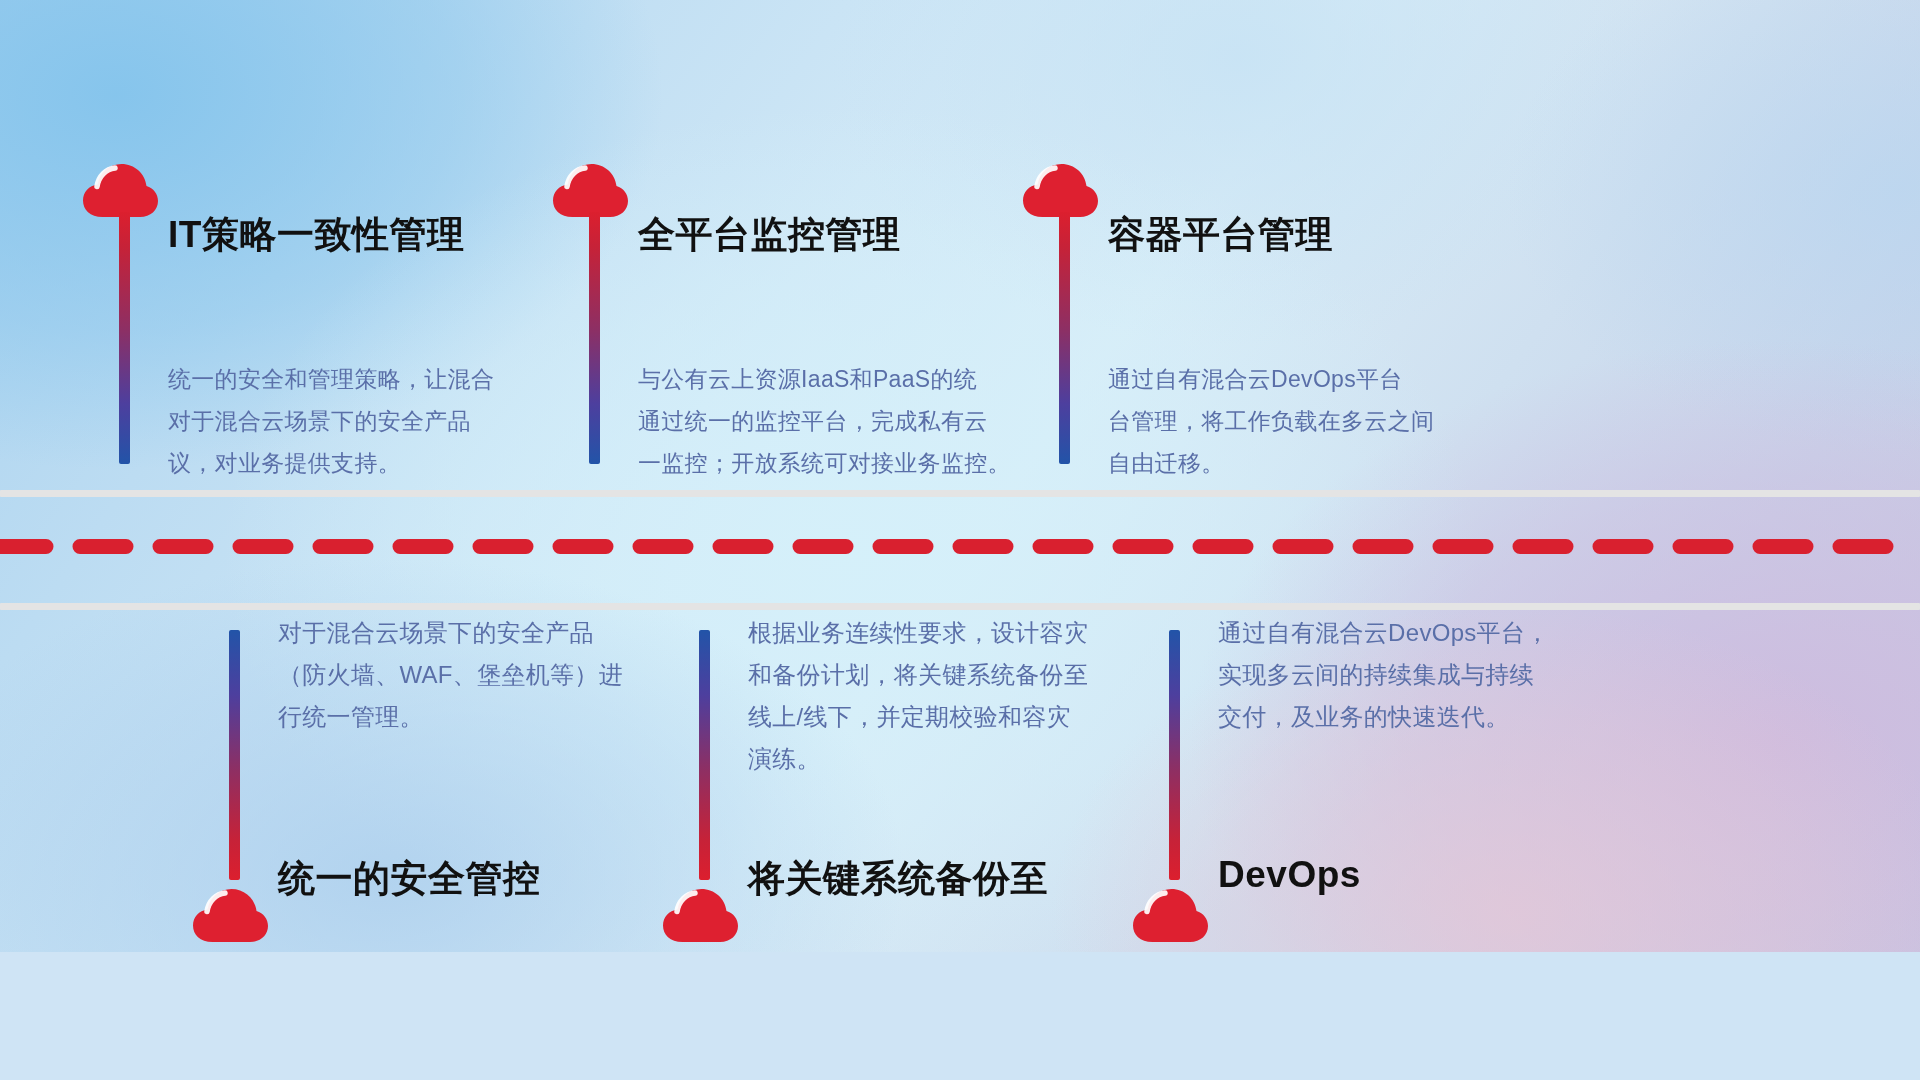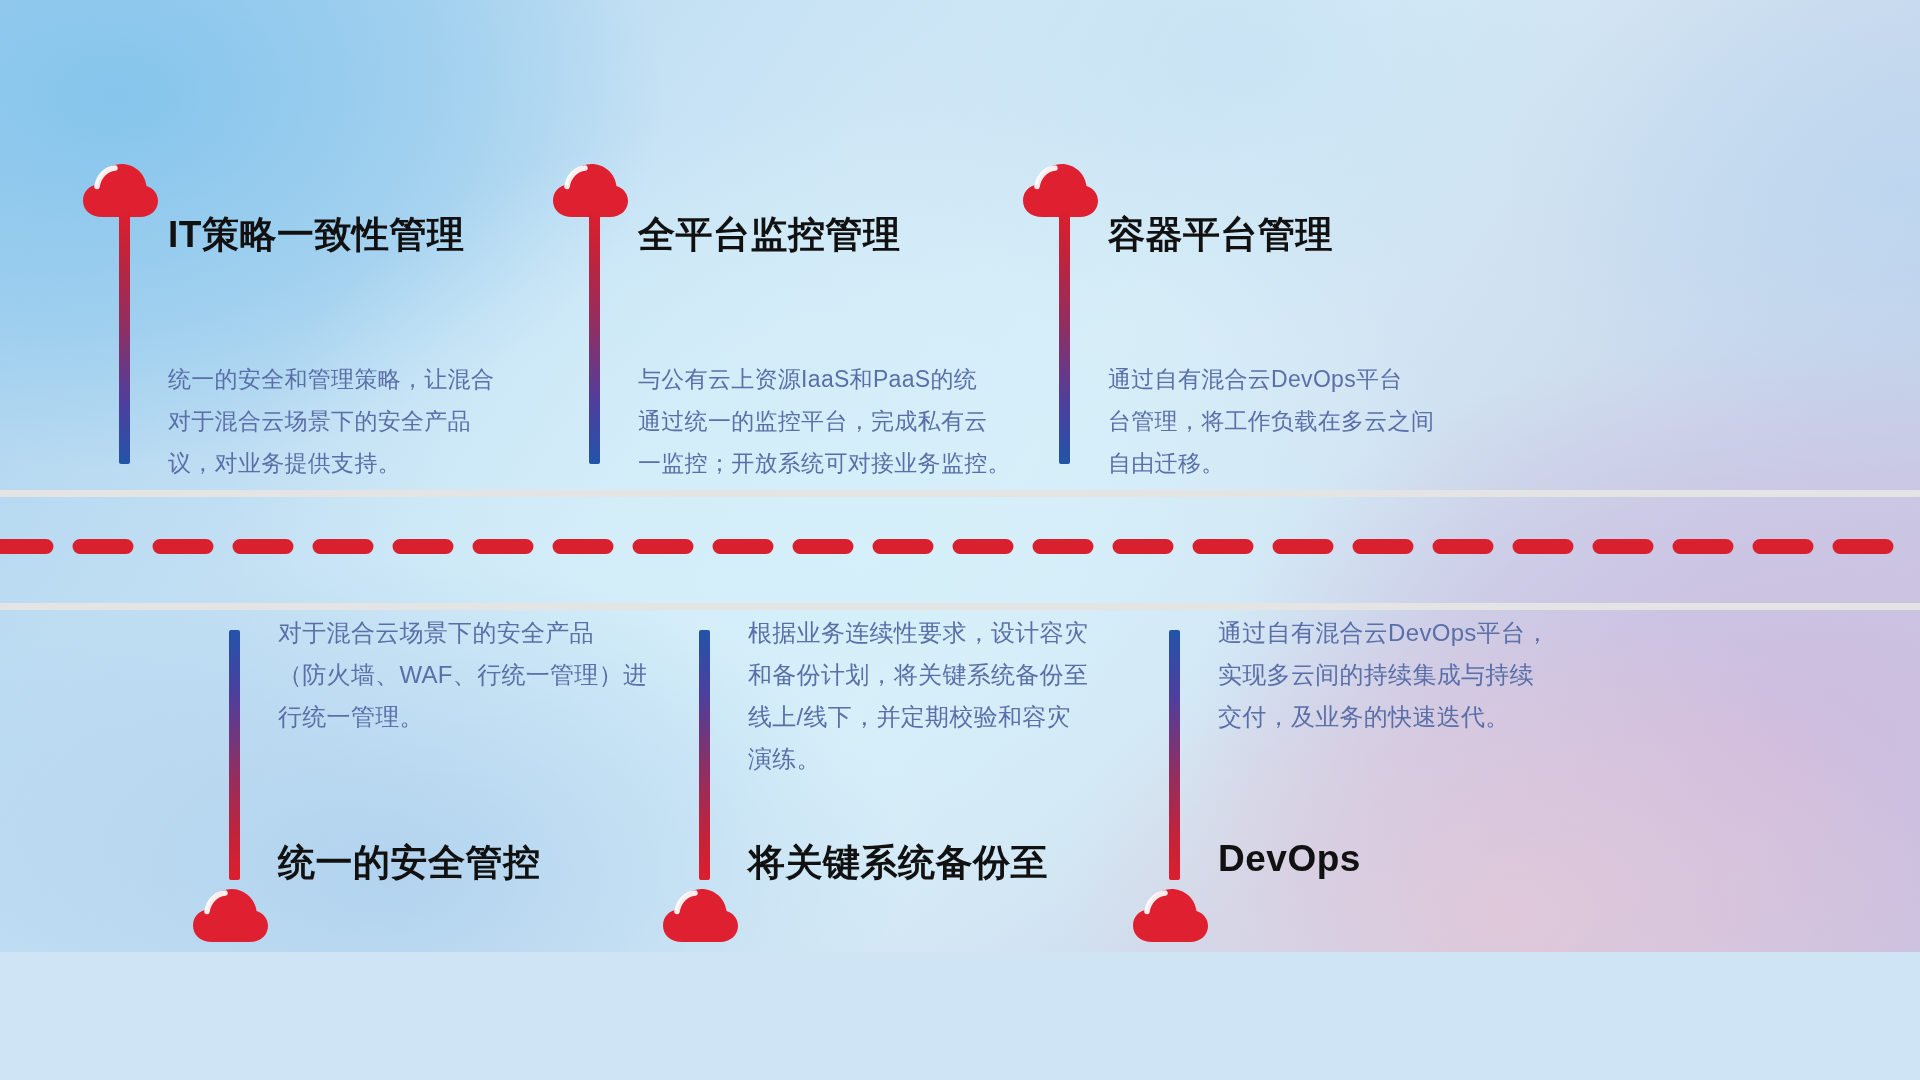--- a/index.html
+++ b/index.html
@@ -158,21 +158,21 @@
     position: absolute;
     top: 20px;
     left: 39px;
     width: 11px;
     height: 250px;
     border-radius: 2px;
     background: linear-gradient(to bottom, #2254a8 0%, #4d3f9e 26%, #8e2f63 56%, #c62238 84%, #dc1f2e 100%);
   }
   .card-bottom .title {
     position: absolute;
-    top: 228px;
+    top: 244px;
     left: 88px;
     font-size: 37px;
     font-weight: 700;
     color: #111111;
     letter-spacing: 0.5px;
     white-space: nowrap;
   }
   .card-bottom .cloud {
     position: absolute;
     top: 275px;
@@ -251,21 +251,21 @@
       <svg width="1920" height="15" aria-hidden="true">
         <line x1="0" y1="7.5" x2="1920" y2="7.5" stroke="#d9202f" stroke-width="15" stroke-linecap="round" stroke-dasharray="46 34"></line>
       </svg>
     </div>
     <div class="rule rule-bottom"></div>
   </div>
 
   <div class="card card-bottom" style="left:190px;">
     <div class="body">
       <span class="para-line">对于混合云场景下的安全产品</span>
-      <span class="para-line">（防火墙、WAF、行统一管理）进</span>
+      <span class="para-line">（防火墙、WAF、堡垒机等）进</span>
       <span class="para-line">行统一管理。</span>
     </div>
     <div class="stem"></div>
     <div class="title">统一的安全管控</div>
     <div class="cloud">
       <svg width="80" height="60" viewBox="0 0 80 60" aria-hidden="true">
         <path d="M22.5 57 C10 57 3 49.5 3 40.5 C3 32 9 25.5 17.5 24.5 C19.5 12.5 29.5 4 41.5 4 C54.5 4 65 13.5 66.5 26 C73.5 28 78 34 78 41 C78 50 70.5 57 60 57 Z" fill="#de2030"></path>
         <path d="M17 26.5 C18.5 16 26 9 35 8" fill="none" stroke="#ffffff" stroke-width="5.5" stroke-linecap="round" opacity="0.92"></path>
       </svg>
     </div>

